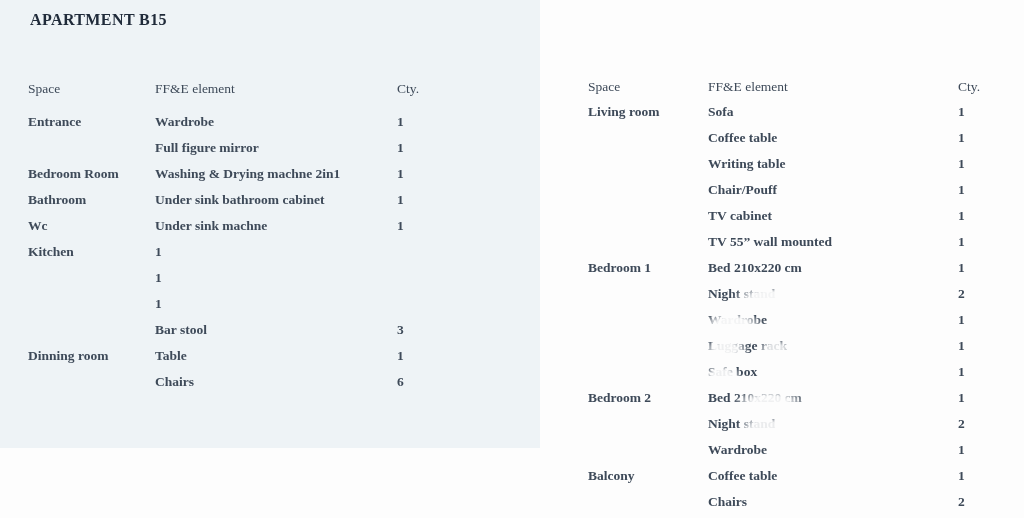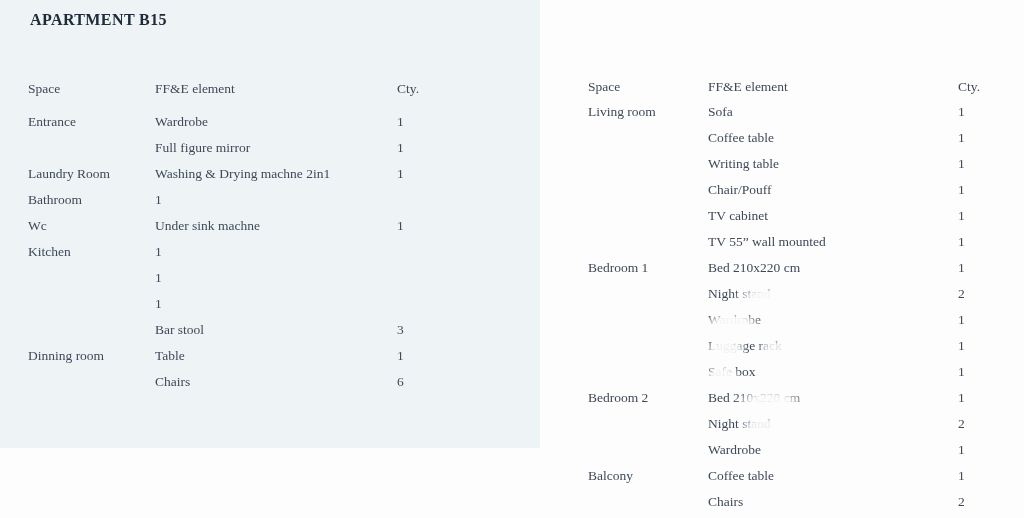--- a/index.html
+++ b/index.html
@@ -26,21 +26,21 @@
   }
 
   .panel.left .ffe-table { margin-top: 50px; }
 
   .thead, .trow { display: grid; line-height: 19px; align-items: start; }
   .panel.left  .thead, .panel.left  .trow { grid-template-columns: 127px 242px 28px; }
   .panel.right .thead, .panel.right .trow { grid-template-columns: 120px 250px 24px; }
 
   .panel.left  .thead { margin-bottom: 14px; }
   .panel.right .thead { margin-bottom: 6px; }
-  .trow { margin-bottom: 7px; }
+  .trow { margin-bottom: 7px; font-weight: bold; }
 
   .cell-qty  { }
   .cell-item { white-space: pre-line; }
 
   
   .watermark {
     position: absolute; inset: 0;
     pointer-events: none;
     background-image:
       radial-gradient(40px 11px at 231px 297px, rgba(253,253,253,0.95) 45%, rgba(253,253,253,0) 100%),
@@ -69,26 +69,27 @@
           <span class="cell-space">Entrance</span>
           <span class="cell-item">Wardrobe</span>
           <span class="cell-qty">1</span>
         </div>
         <div class="trow">
           <span class="cell-space"></span>
           <span class="cell-item">Full figure mirror</span>
           <span class="cell-qty">1</span>
         </div>
         <div class="trow">
-          <span class="cell-space">Laundry Room</span>
+          <span class="cell-space">Bedroom Room</span>
           <span class="cell-item">Washing &amp; Drying machne 2in1</span>
           <span class="cell-qty">1</span>
         </div>
         <div class="trow">
           <span class="cell-space">Bathroom</span>
+          <span class="cell-item">Under sink bathroom cabinet</span>
           <span class="cell-qty">1</span>
         </div>
         <div class="trow">
           <span class="cell-space">Wc</span>
           <span class="cell-item">Under sink machne</span>
           <span class="cell-qty">1</span>
         </div>
         <div class="trow">
           <span class="cell-space">Kitchen</span>
           <span class="cell-qty">1</span>

